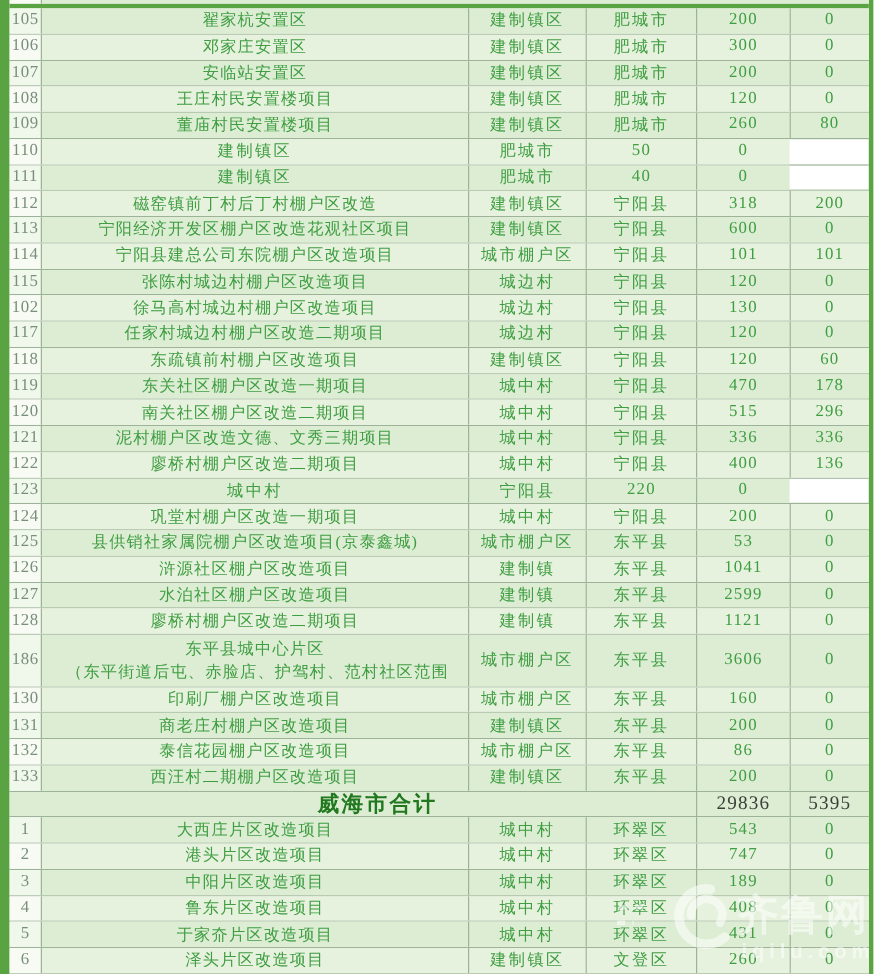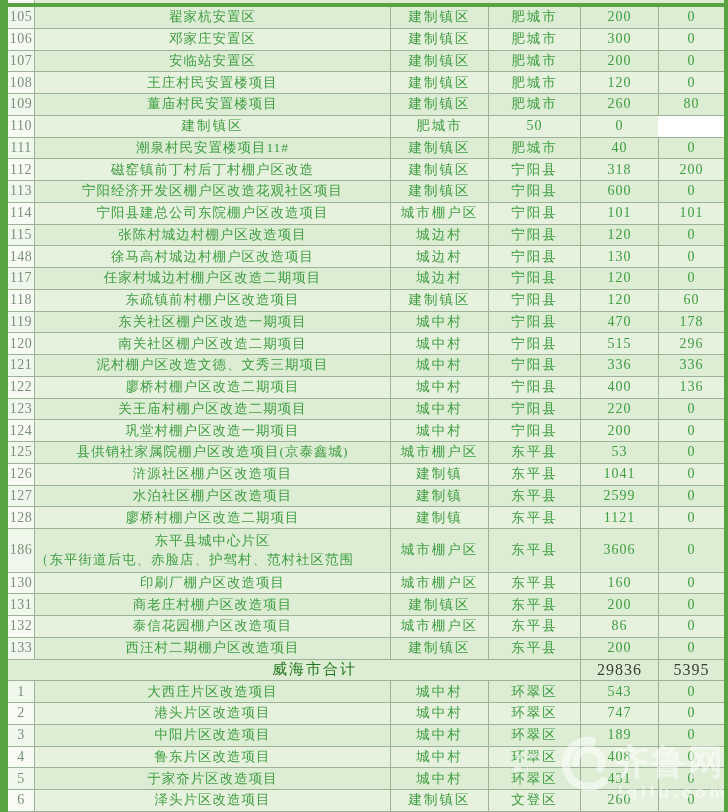--- a/index.html
+++ b/index.html
@@ -47,23 +47,23 @@
   }
   .c:first-child{border-left:none;}
   .row.even .c{background:var(--cell-even);}
   .row.odd  .c{background:var(--cell-odd);}
   .row.even .c.num{background:var(--numcol-even);}
   .row.odd  .c.num{background:var(--numcol-odd);}
   .c.num{color:var(--rownum);font-size:14px;letter-spacing:0.5px;}
   .c.type,.c.area{letter-spacing:2px;}
   .c.val{font-size:14px;letter-spacing:1px;}
   .row.double .c.name{flex-direction:column;justify-content:center;line-height:1.45;}
-  .row.double .c.name .l2{align-self:flex-start;padding-left:0;white-space:nowrap;}
+  .row.double .c.name .l2{align-self:flex-start;padding-left:20px;white-space:nowrap;}
   .row.summary .c{background:var(--cell-even);}
-  .row.summary .c.label{color:var(--total-label);font-weight:normal;font-size:15px;letter-spacing:2px;padding-left:41px;}
+  .row.summary .c.label{color:var(--total-label);font-weight:bold;font-size:18px;letter-spacing:2px;padding-left:41px;}
   .row.summary .c.val{color:var(--total-val);font-weight:normal;font-size:16px;letter-spacing:1px;}
   #watermark{position:absolute;right:0;bottom:6px;pointer-events:none;}
 </style>
 </head>
 <body>
 
 <div id="app">
   <div class="left-strip"></div>
   <div class="right-strip"></div>
 
@@ -116,21 +116,20 @@
         </div>
         <div class="row odd">
           <div class="c num">110</div>
           <div class="c type">建制镇区</div>
           <div class="c area">肥城市</div>
           <div class="c val">50</div>
           <div class="c val">0</div>
         </div>
         <div class="row even">
           <div class="c num">111</div>
-          <div class="c name">潮泉村民安置楼项目11#</div>
           <div class="c type">建制镇区</div>
           <div class="c area">肥城市</div>
           <div class="c val">40</div>
           <div class="c val">0</div>
         </div>
         <div class="row odd">
           <div class="c num">112</div>
           <div class="c name">磁窑镇前丁村后丁村棚户区改造</div>
           <div class="c type">建制镇区</div>
           <div class="c area">宁阳县</div>
@@ -155,21 +154,21 @@
         </div>
         <div class="row even">
           <div class="c num">115</div>
           <div class="c name">张陈村城边村棚户区改造项目</div>
           <div class="c type">城边村</div>
           <div class="c area">宁阳县</div>
           <div class="c val">120</div>
           <div class="c val">0</div>
         </div>
         <div class="row odd">
-          <div class="c num">148</div>
+          <div class="c num">102</div>
           <div class="c name">徐马高村城边村棚户区改造项目</div>
           <div class="c type">城边村</div>
           <div class="c area">宁阳县</div>
           <div class="c val">130</div>
           <div class="c val">0</div>
         </div>
         <div class="row even">
           <div class="c num">117</div>
           <div class="c name">任家村城边村棚户区改造二期项目</div>
           <div class="c type">城边村</div>
@@ -212,21 +211,20 @@
         <div class="row odd">
           <div class="c num">122</div>
           <div class="c name">廖桥村棚户区改造二期项目</div>
           <div class="c type">城中村</div>
           <div class="c area">宁阳县</div>
           <div class="c val">400</div>
           <div class="c val">136</div>
         </div>
         <div class="row even">
           <div class="c num">123</div>
-          <div class="c name">关王庙村棚户区改造二期项目</div>
           <div class="c type">城中村</div>
           <div class="c area">宁阳县</div>
           <div class="c val">220</div>
           <div class="c val">0</div>
         </div>
         <div class="row odd">
           <div class="c num">124</div>
           <div class="c name">巩堂村棚户区改造一期项目</div>
           <div class="c type">城中村</div>
           <div class="c area">宁阳县</div>

